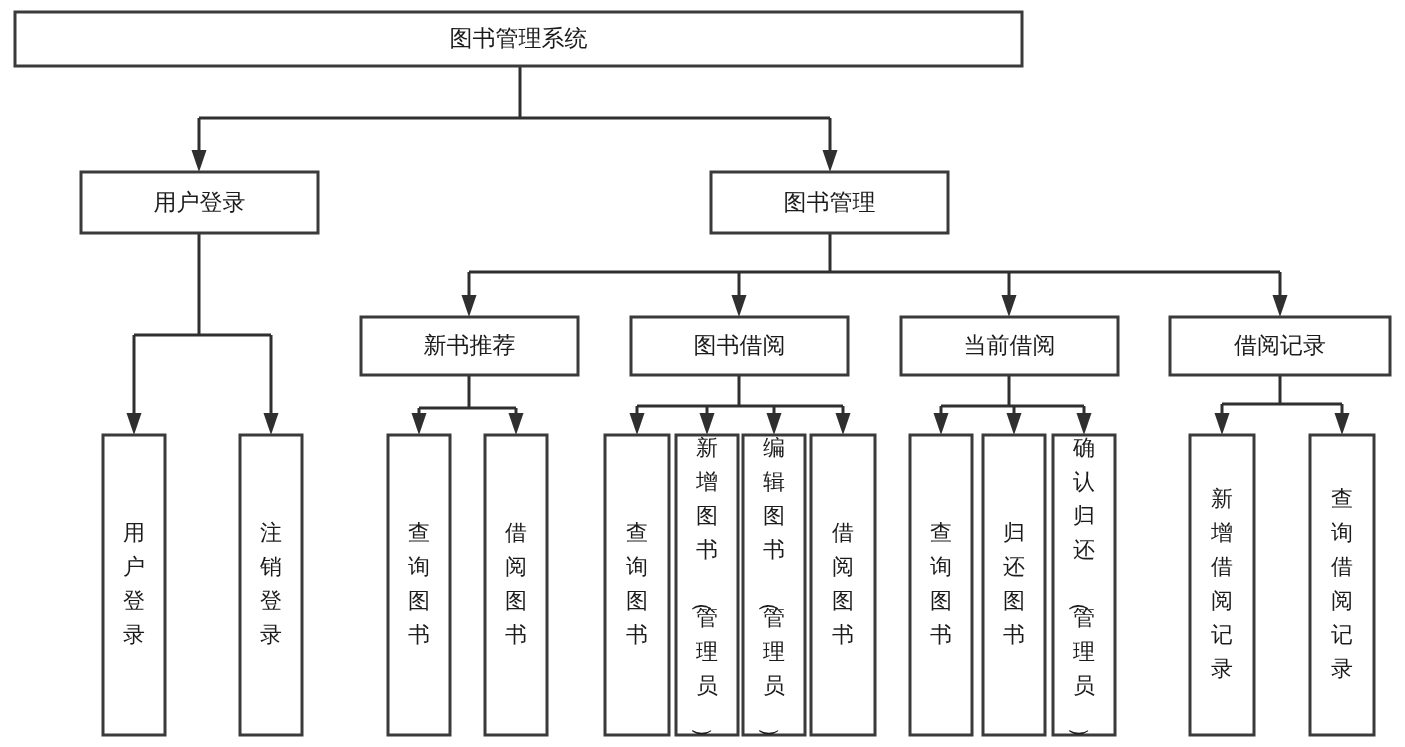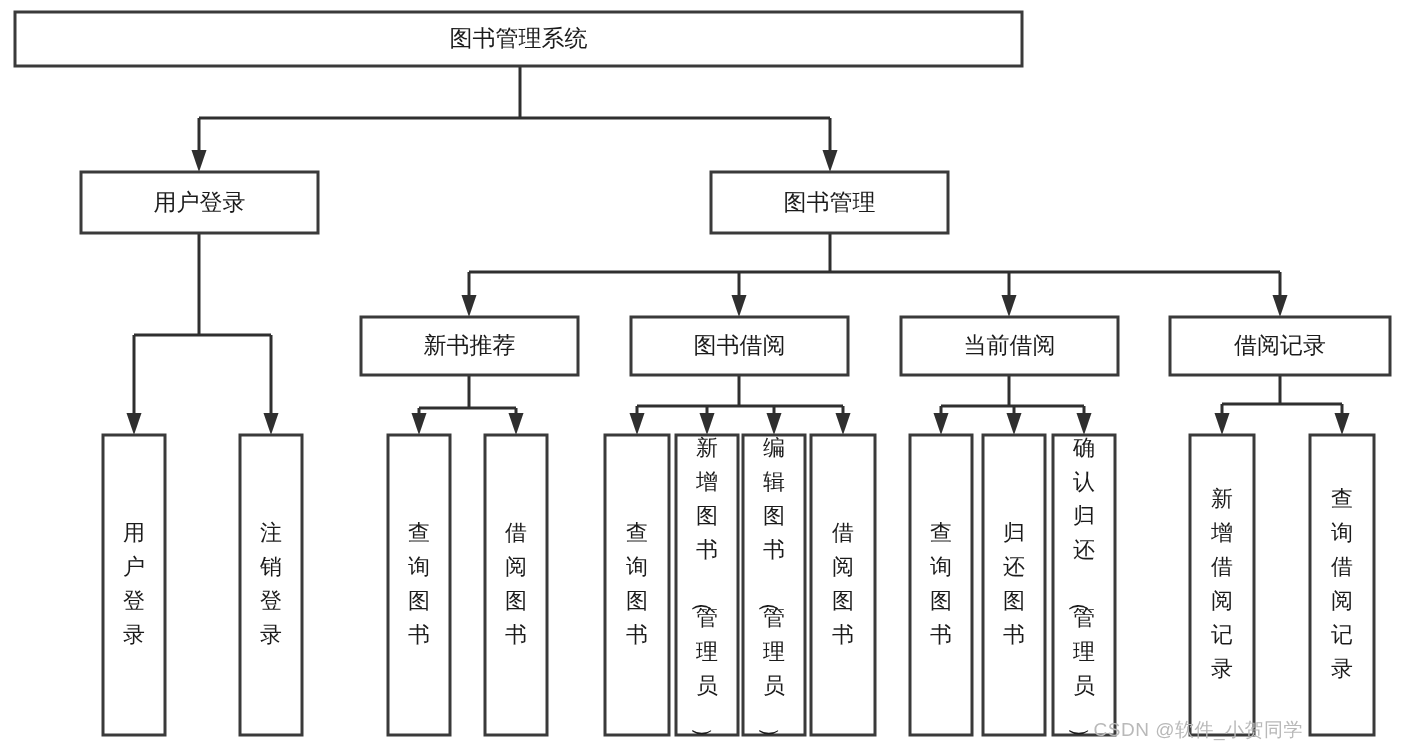--- a/index.html
+++ b/index.html
@@ -209,14 +209,13 @@
       </g>
       <g>
         <rect x="1190" y="435" width="64" height="300" class="node-box"></rect>
         <text x="1222" class="node-label vertical"><tspan x="1222" y="500">新</tspan><tspan x="1222" y="534">增</tspan><tspan x="1222" y="568">借</tspan><tspan x="1222" y="602">阅</tspan><tspan x="1222" y="636">记</tspan><tspan x="1222" y="670">录</tspan></text>
       </g>
       <g>
         <rect x="1310" y="435" width="64" height="300" class="node-box"></rect>
         <text x="1342" class="node-label vertical"><tspan x="1342" y="500">查</tspan><tspan x="1342" y="534">询</tspan><tspan x="1342" y="568">借</tspan><tspan x="1342" y="602">阅</tspan><tspan x="1342" y="636">记</tspan><tspan x="1342" y="670">录</tspan></text>
       </g>
     </svg>
-  <div class="watermark">CSDN @软件_小贺同学</div>
 </div>
 
 </body></html>

